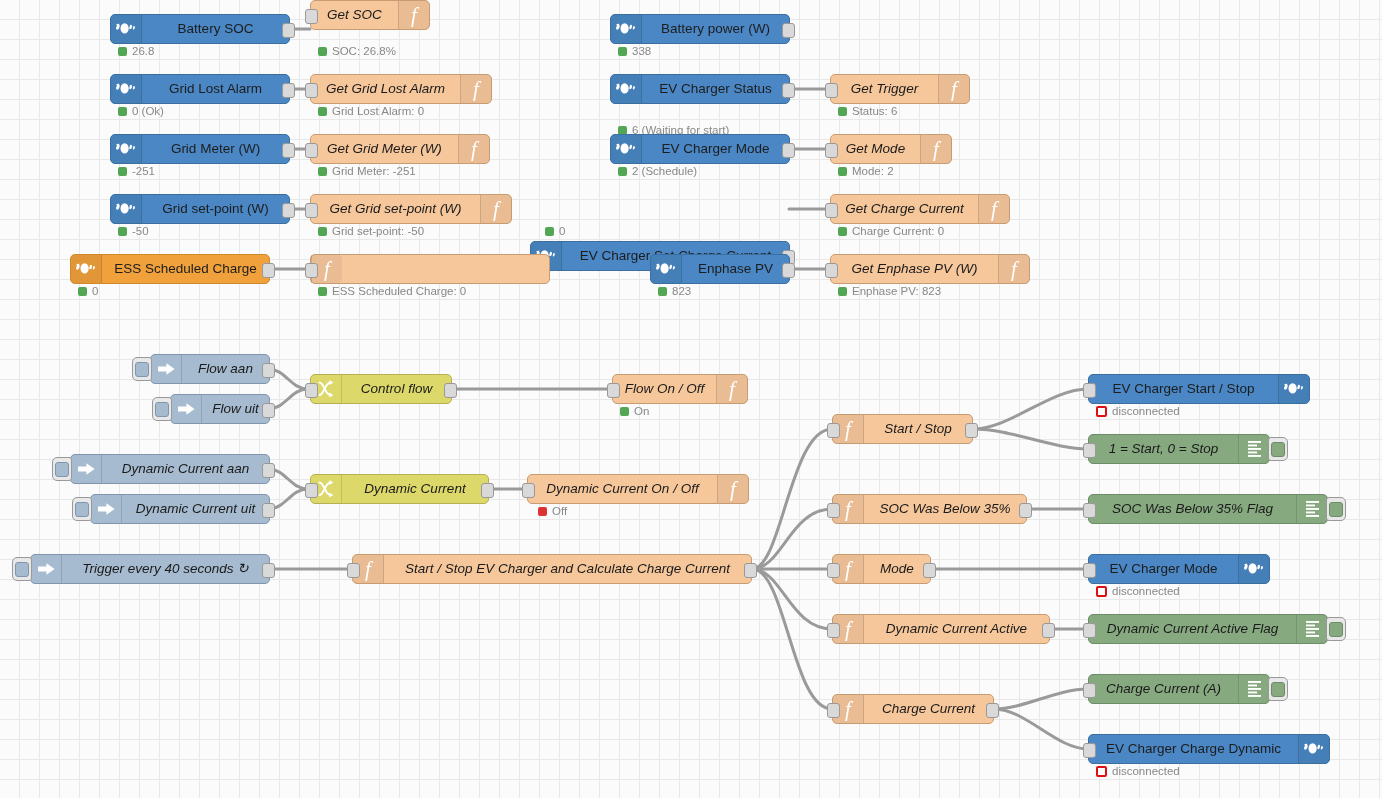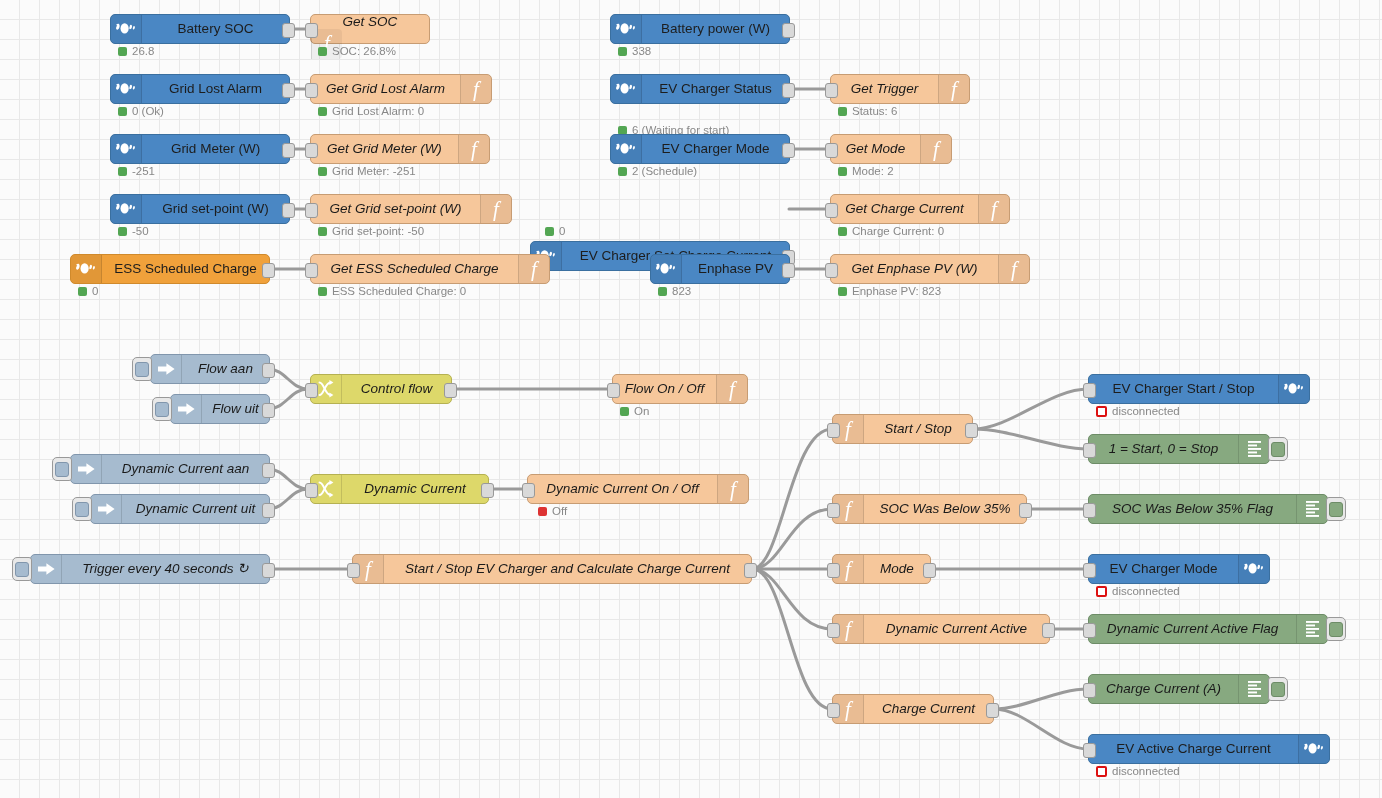--- a/index.html
+++ b/index.html
@@ -160,21 +160,21 @@
         </svg>
     </div>
     <div class="lbl">Battery SOC</div>
     <div class="port out"></div>
   </div>
   <div class="status" style="left:118px;top:46px;">
     <span class="dot"></span>
     <span>26.8</span>
   </div>
 
-  <div class="node n-func italic" style="left:310px;top:14px;width:120px;flex-direction:column;">
+  <div class="node n-func italic" style="left:310px;top:0;width:120px;">
     <div class="lbl">Get SOC</div>
     <div class="icobox right fn">
         <span class="fglyph">f</span>
       </div>
     <div class="port in"></div>
   </div>
   <div class="status" style="left:318px;top:46px;">
     <span class="dot"></span>
     <span>SOC: 26.8%</span>
   </div>
@@ -397,21 +397,20 @@
     </div>
     <div class="lbl">ESS Scheduled Charge</div>
     <div class="port out"></div>
   </div>
   <div class="status" style="left:78px;top:286px;">
     <span class="dot"></span>
     <span>0</span>
   </div>
 
   <div class="node n-func italic" style="left:310px;top:254px;width:240px;">
-    <div class="lbl">Get ESS Scheduled Charge</div>
     <div class="icobox right fn">
         <span class="fglyph">f</span>
       </div>
     <div class="port in"></div>
   </div>
   <div class="status" style="left:318px;top:286px;">
     <span class="dot"></span>
     <span>ESS Scheduled Charge: 0</span>
   </div>
 
@@ -729,21 +728,21 @@
           </g>
         </svg>
     </div>
     <div class="dbgbtn">
         <i></i>
       </div>
     <div class="port in"></div>
   </div>
 
   <div class="node n-victron" style="left:1088px;top:734px;width:242px;">
-    <div class="lbl">EV Active Charge Current</div>
+    <div class="lbl">EV Charger Charge Dynamic</div>
     <div class="icobox right vic">
       <svg class="vic-ico" viewBox="0 0 22 14">
           <g fill="#fff">
             <path d="M1 3c1.6-2 3.4-1.6 3.6.4.2 1.8-.7 3.6-1.8 4.2-.9.5-1.6 0-1.7-1C1 5.6 1.4 4.3 2.3 3.4"></path>
             <ellipse cx="9.6" cy="6.4" rx="4.1" ry="5.2"></ellipse>
             <path d="M14.6 3.6c1-1.3 2.2-1 2.4.3.1 1.3-.6 2.7-1.4 3.2-.7.4-1.2 0-1.3-.8-.1-.9.2-1.9.8-2.6"></path>
             <path d="M18 4.6c.8-1 1.7-.8 1.9.3.1 1-.5 2.1-1.1 2.5-.5.3-.9 0-1-.6-.1-.7.1-1.5.6-2"></path>
           </g>
         </svg>
     </div>

